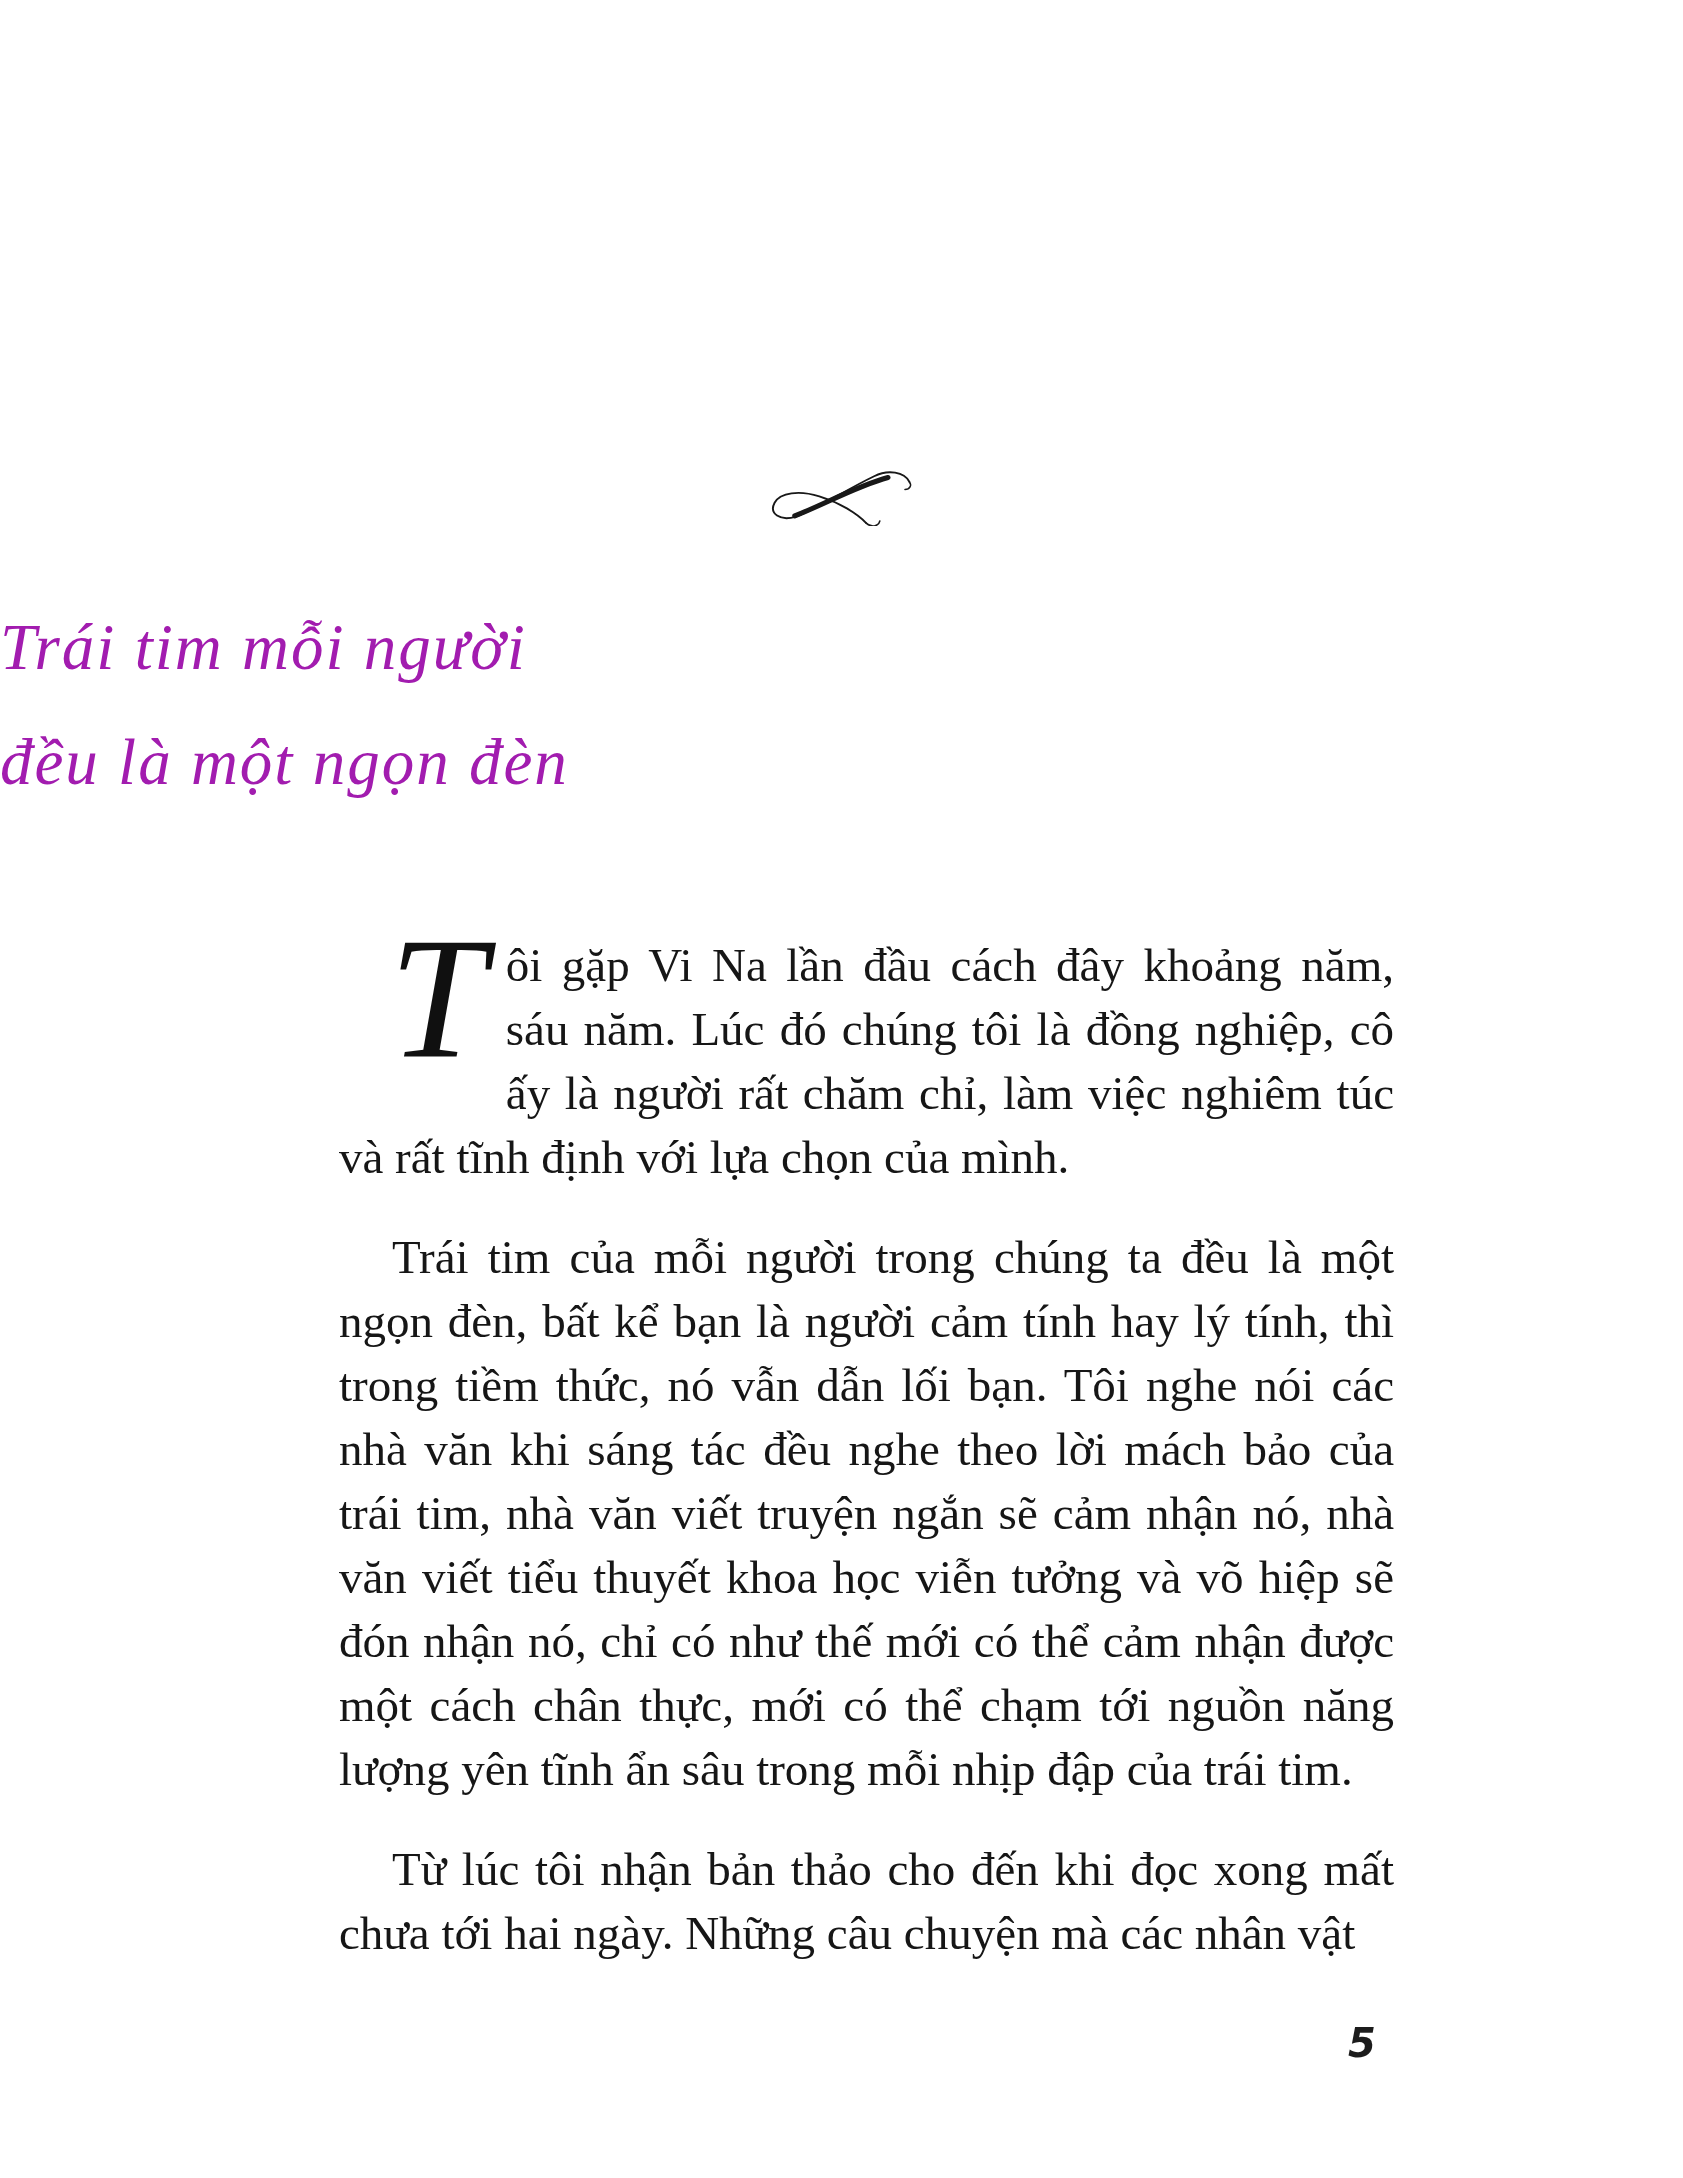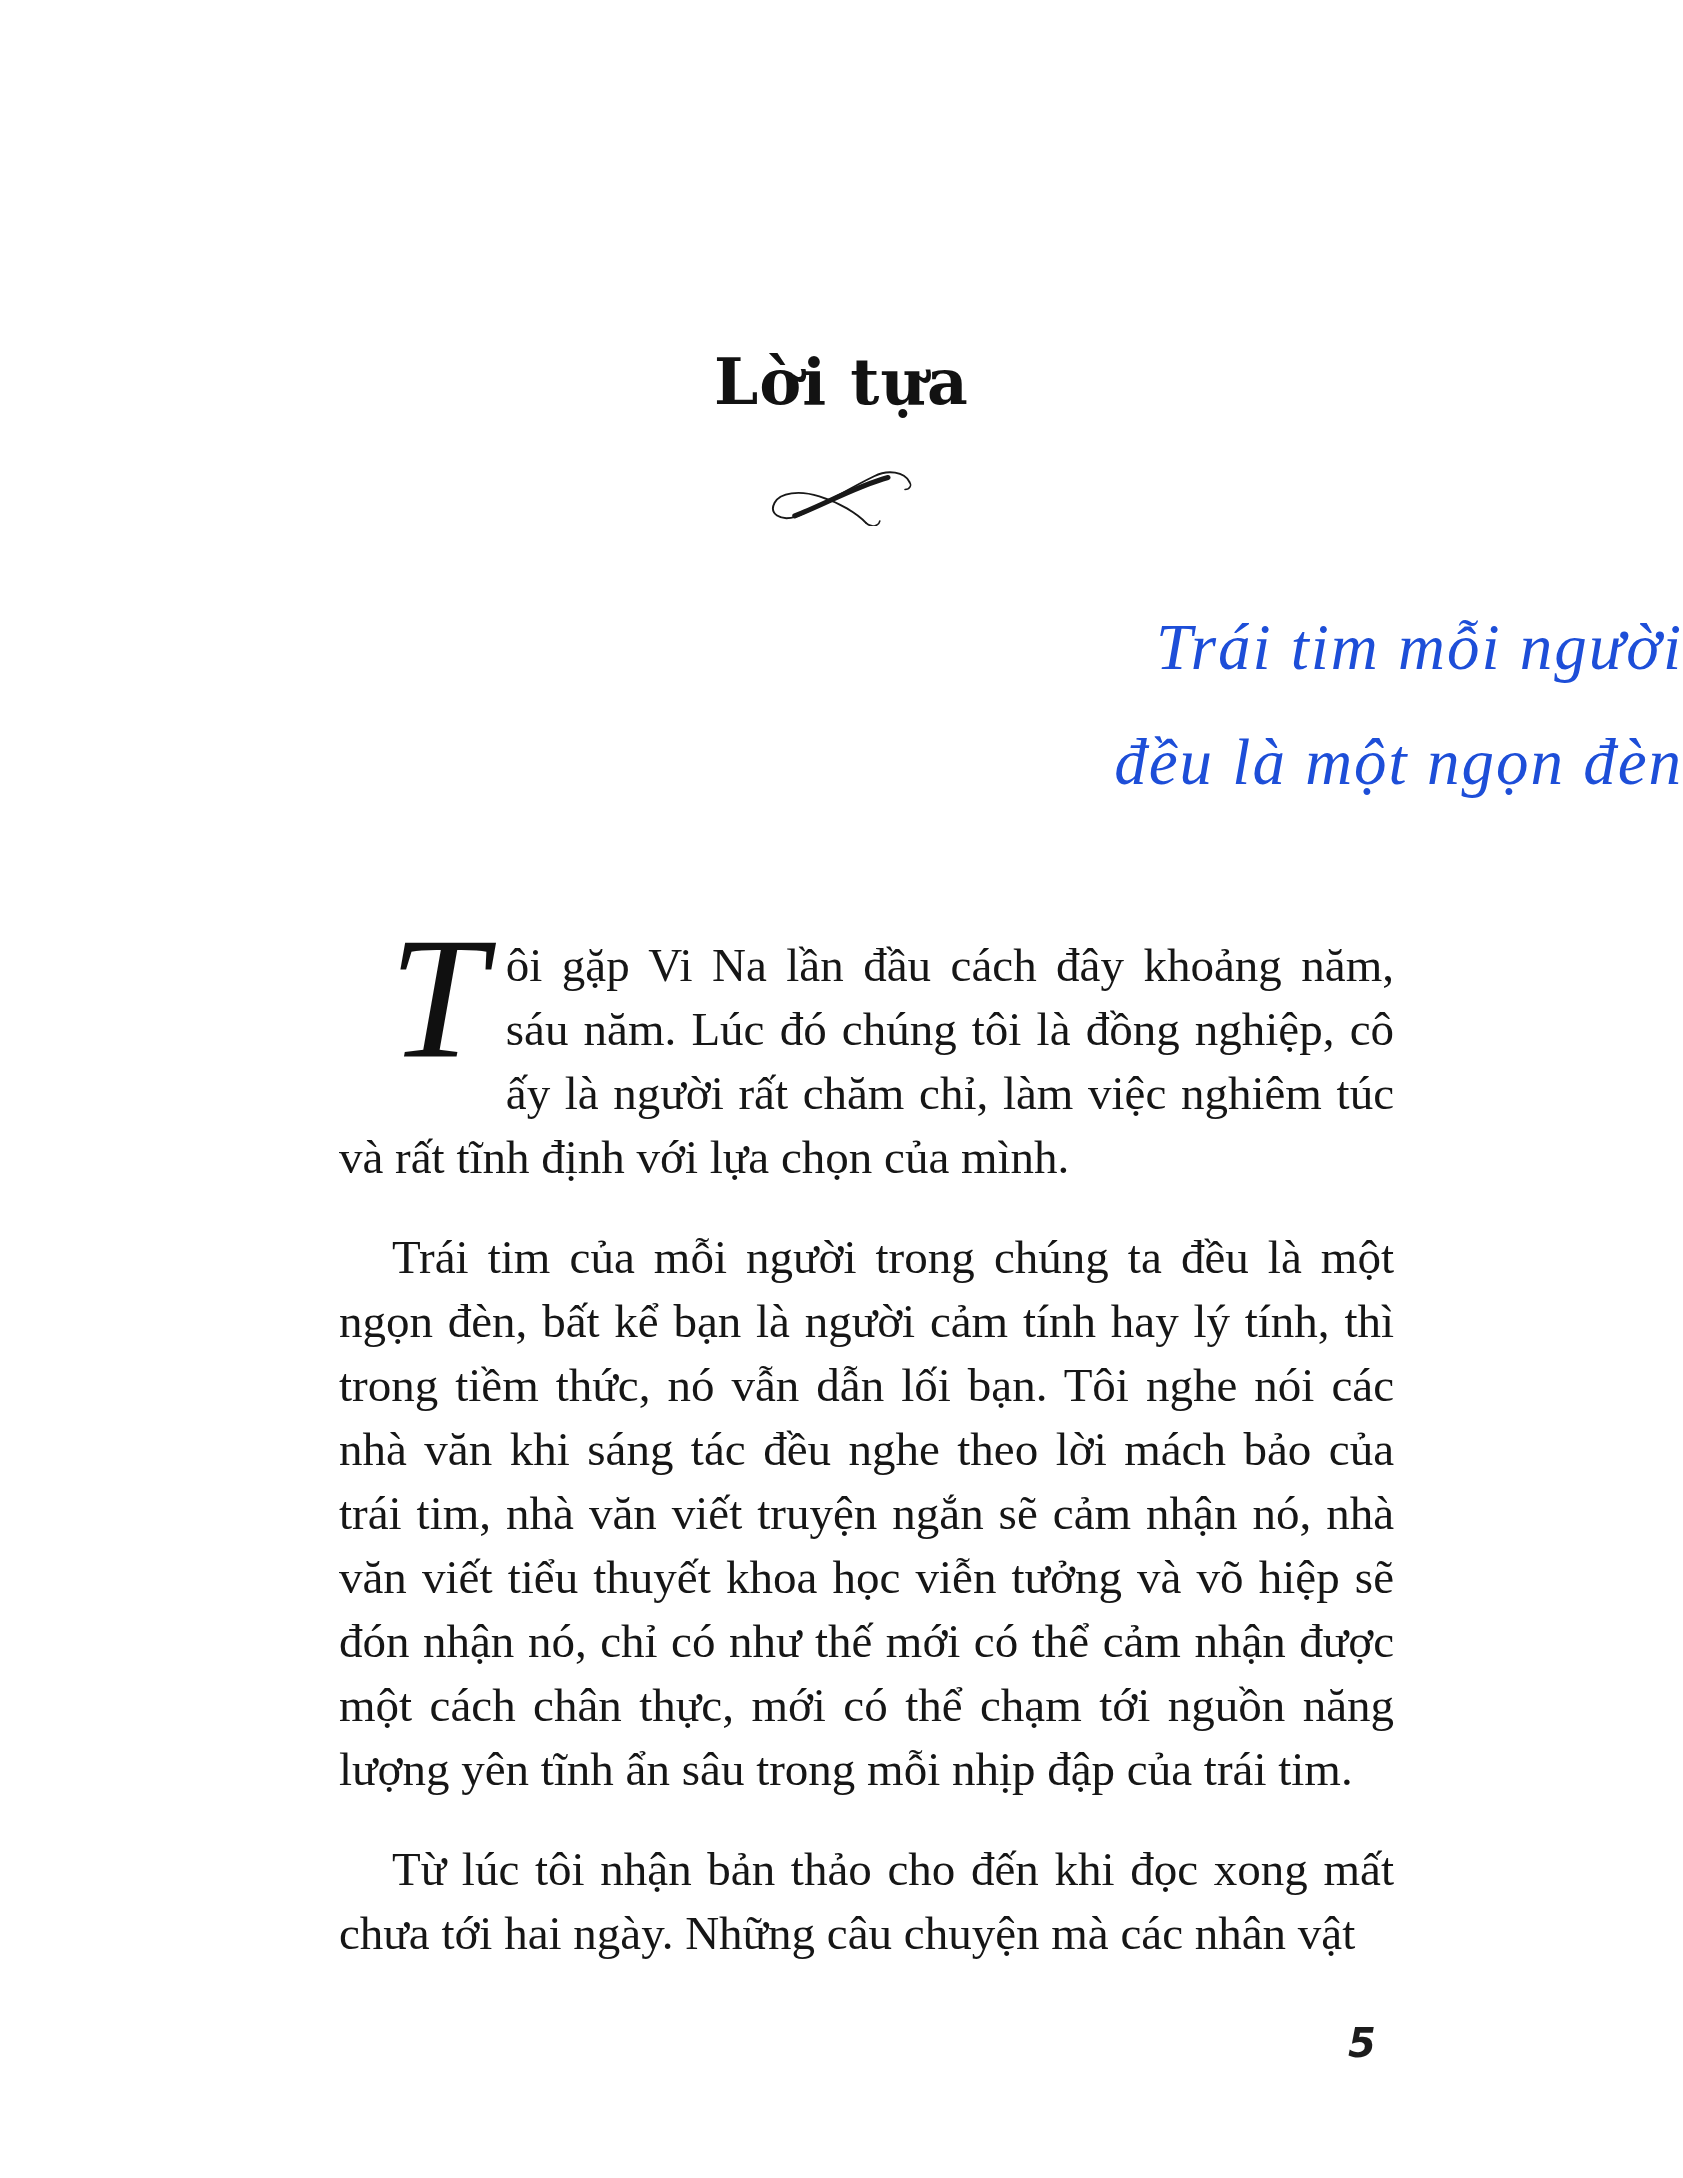--- a/index.html
+++ b/index.html
@@ -41,27 +41,27 @@
     width: 158px;
     height: 63px;
   }
 
   
   .subtitle {
     position: absolute;
     top: 590px;
     left: 0;
     width: 100%;
-    text-align: right;
+    text-align: left;
     font-family: "Liberation Serif", serif;
     font-style: italic;
     font-size: 65px;
     line-height: 115px;
     letter-spacing: 2px;
-    color: #1d4ed8;
+    color: #a21caf;
   }
 
   
   .body-text {
     position: absolute;
     left: 339px;
     top: 933px;
     width: 1055px;
     font-size: 47px;
     line-height: 64px;
@@ -102,21 +102,20 @@
     font-weight: 700;
     font-size: 40px;
     color: #1c1c1c;
   }
 </style>
 </head>
 <body style="background: rgb(255, 255, 255);">
 
 <div class="page" style="color: rgb(20, 20, 20);">
 
-  <h1 class="chapter-title">Lời tựa</h1>
 
   <div class="flourish">
     <svg viewBox="0 0 250 100" width="158" height="63" aria-hidden="true">
       <path d="M232,30 C224,14 198,10 176,21 C128,44 84,74 52,85 C26,93 9,80 18,63 C27,47 57,43 89,53 C121,63 149,80 163,95" fill="none" stroke="#181818" stroke-width="3" stroke-linecap="round"></path>
       <path d="M50,84 C100,64 150,36 198,23" fill="none" stroke="#181818" stroke-width="8" stroke-linecap="round"></path>
       <path d="M163,95 C171,103 183,101 185,92" fill="none" stroke="#181818" stroke-width="2.5" stroke-linecap="round"></path>
       <path d="M232,30 C236,35 233,42 225,42" fill="none" stroke="#181818" stroke-width="2.5" stroke-linecap="round"></path>
     </svg>
   </div>
 

